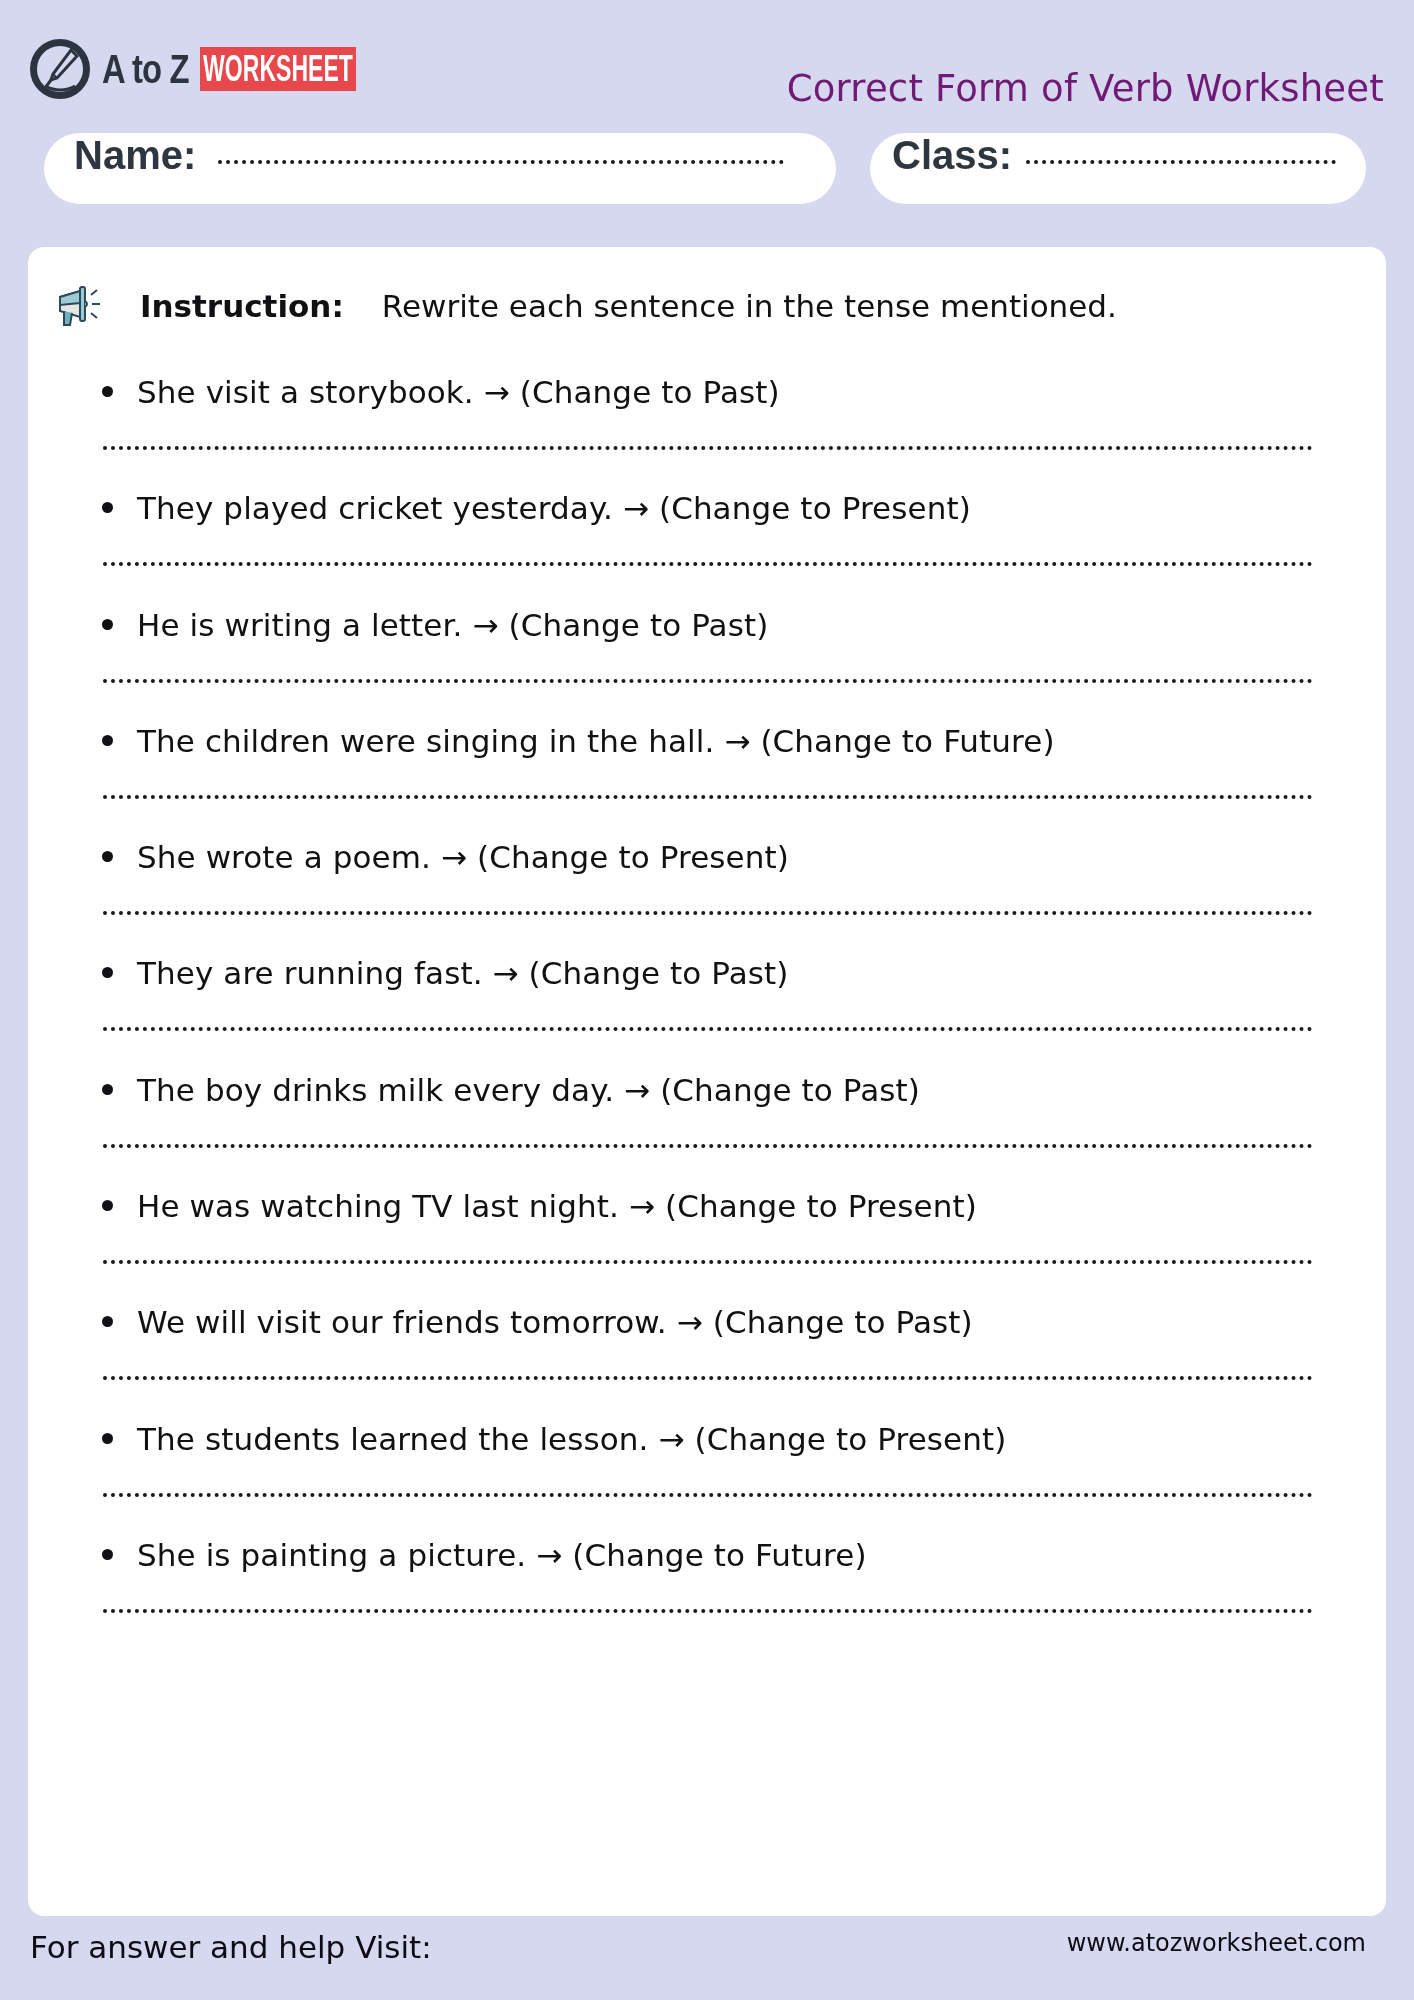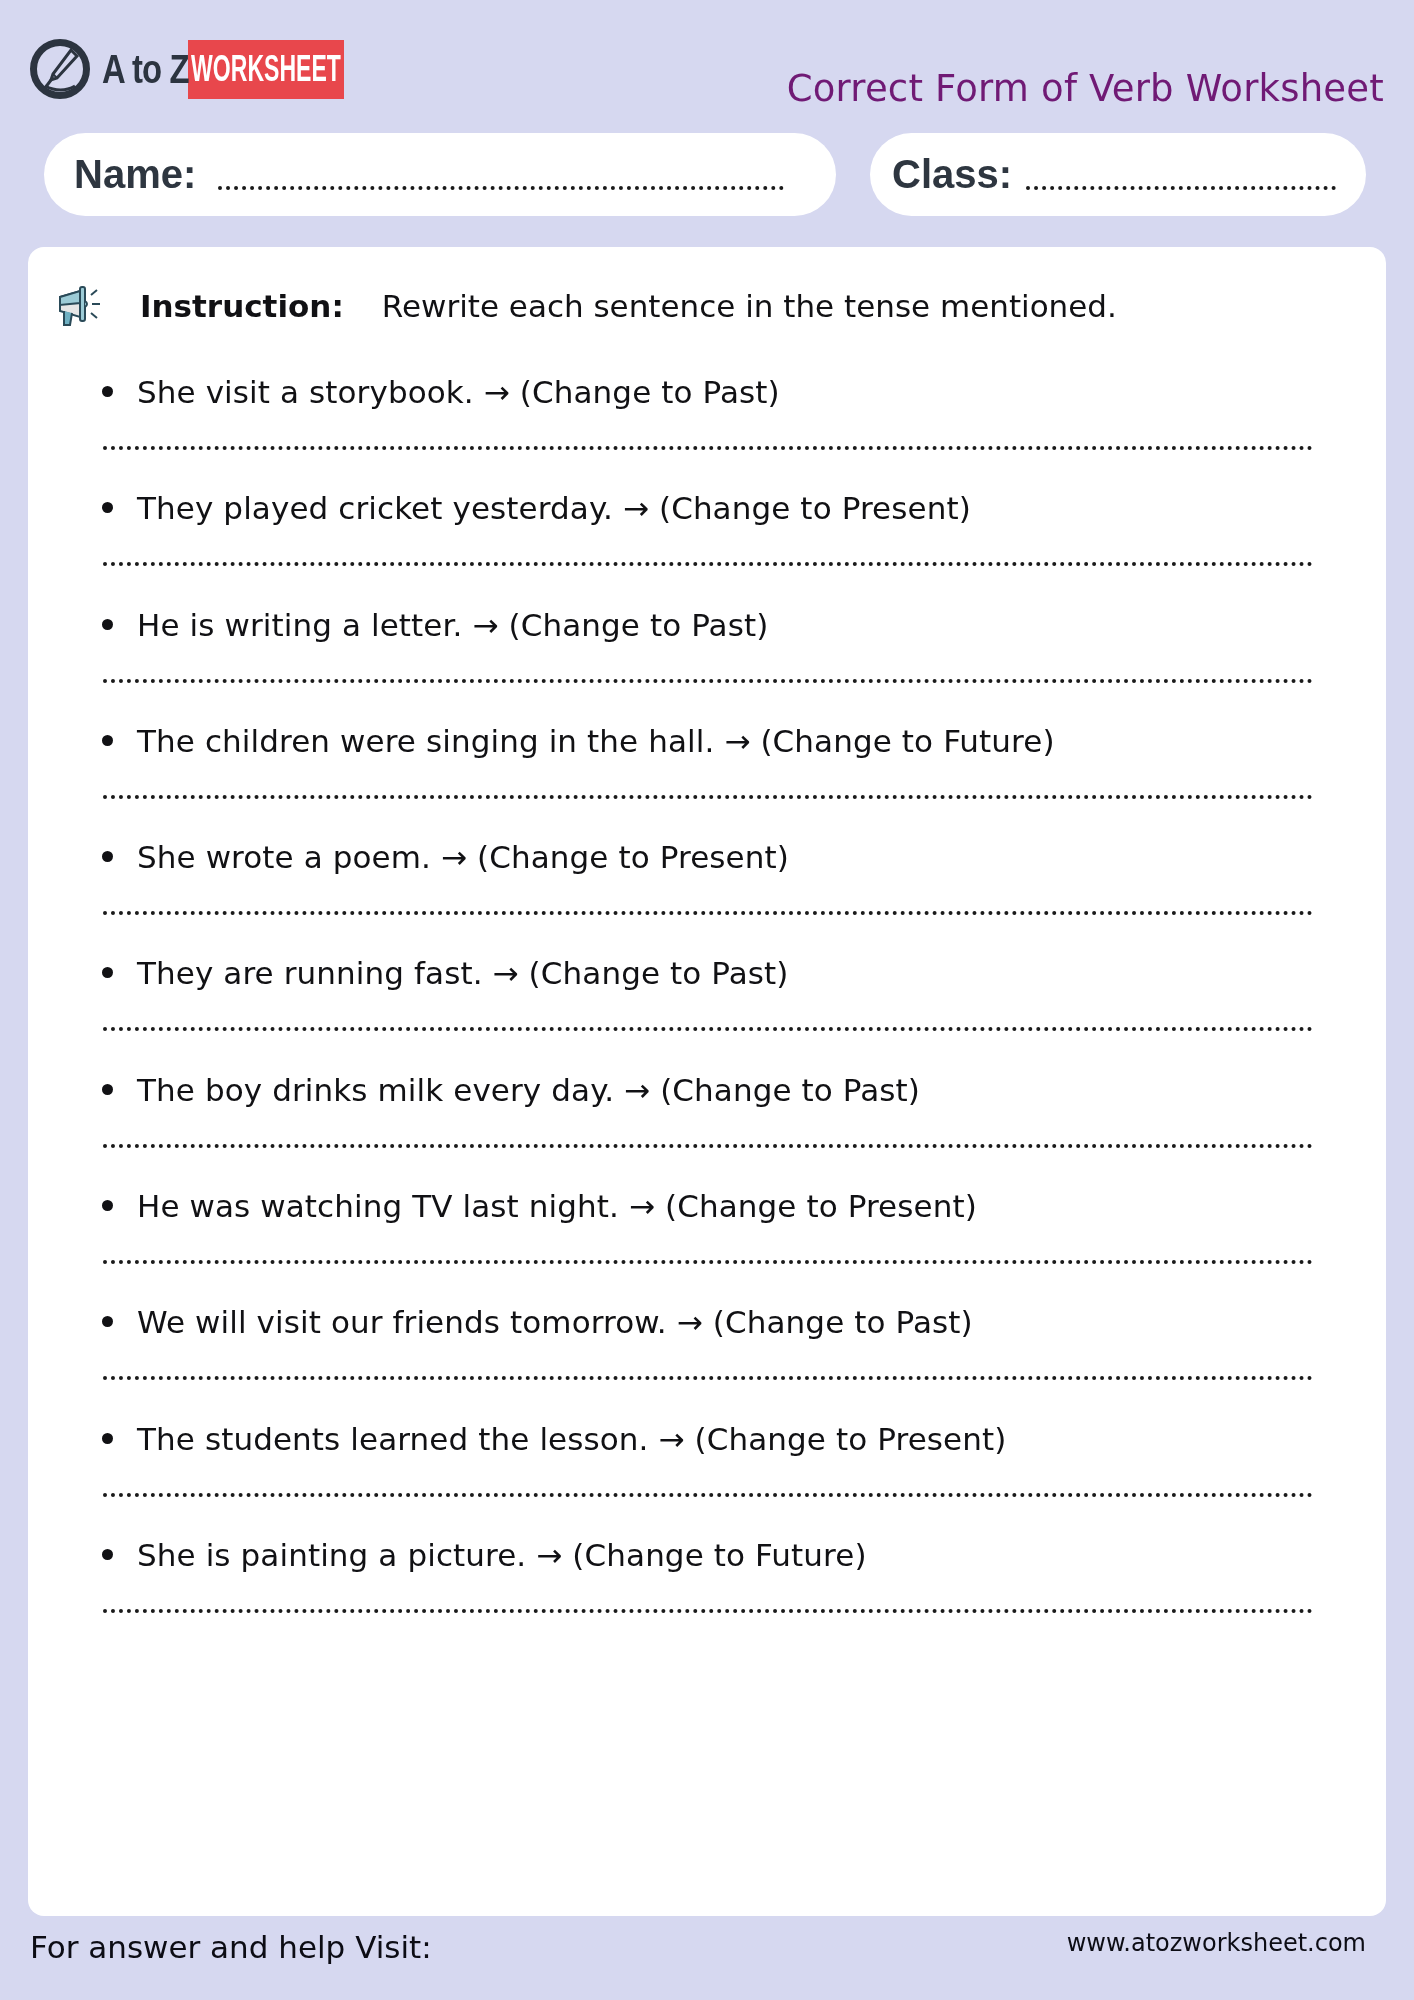--- a/index.html
+++ b/index.html
@@ -23,34 +23,34 @@
   .logo-mark svg { position: absolute; left: 4px; top: 2px; }
   .logo-atoz {
     font-family: "Liberation Sans", sans-serif; font-weight: bold;
     font-size: 40px; color: #2c3440; margin-left: 12px; letter-spacing: -1px;
     transform: scaleX(0.82); transform-origin: left center; display: inline-block;
     width: 82px; white-space: nowrap;
   }
   .logo-ws {
     background: #e8474c; color: #ffffff;
     font-family: "Liberation Sans", sans-serif; font-weight: bold;
-    font-size: 36px; height: 59px; line-height: 44px; padding: 0 6px;
-    margin-left: 4px; width: 156px; overflow: hidden; white-space: nowrap;
+    font-size: 36px; height: 44px; line-height: 44px; padding: 0 6px;
+    margin-left: 16px; width: 156px; overflow: hidden; white-space: nowrap;
     display: flex; align-items: center; justify-content: center;
   }
   .logo-ws span { display: inline-block; transform: scaleX(0.64); transform-origin: center; }
   .page-title {
     position: absolute; right: 30px; top: 55px;
     font-size: 37px; color: #701a75; letter-spacing: 0.2px; margin-top: 12px;
   }
 
   
   .pill {
-    position: absolute; top: 133px; height: 83px; background: #ffffff;
-    border-radius: 42px; display: flex; align-items: center;
+    position: absolute; top: 133px; height: 71px; background: #ffffff;
+    border-radius: 42px; display: flex; align-items: flex-start;
   }
   .pill-name { left: 44px; width: 792px; padding-left: 30px; }
   .pill-class { left: 870px; width: 496px; padding-left: 22px; }
   .pill-label {
     font-family: "Liberation Sans", sans-serif; font-weight: bold;
     font-size: 40px; color: #2e3640; white-space: nowrap;
   }
   .pill-line {
     height: 5px; margin-left: 22px; margin-top: 26px;
     border-bottom: 4px dotted #1a1a1a;

